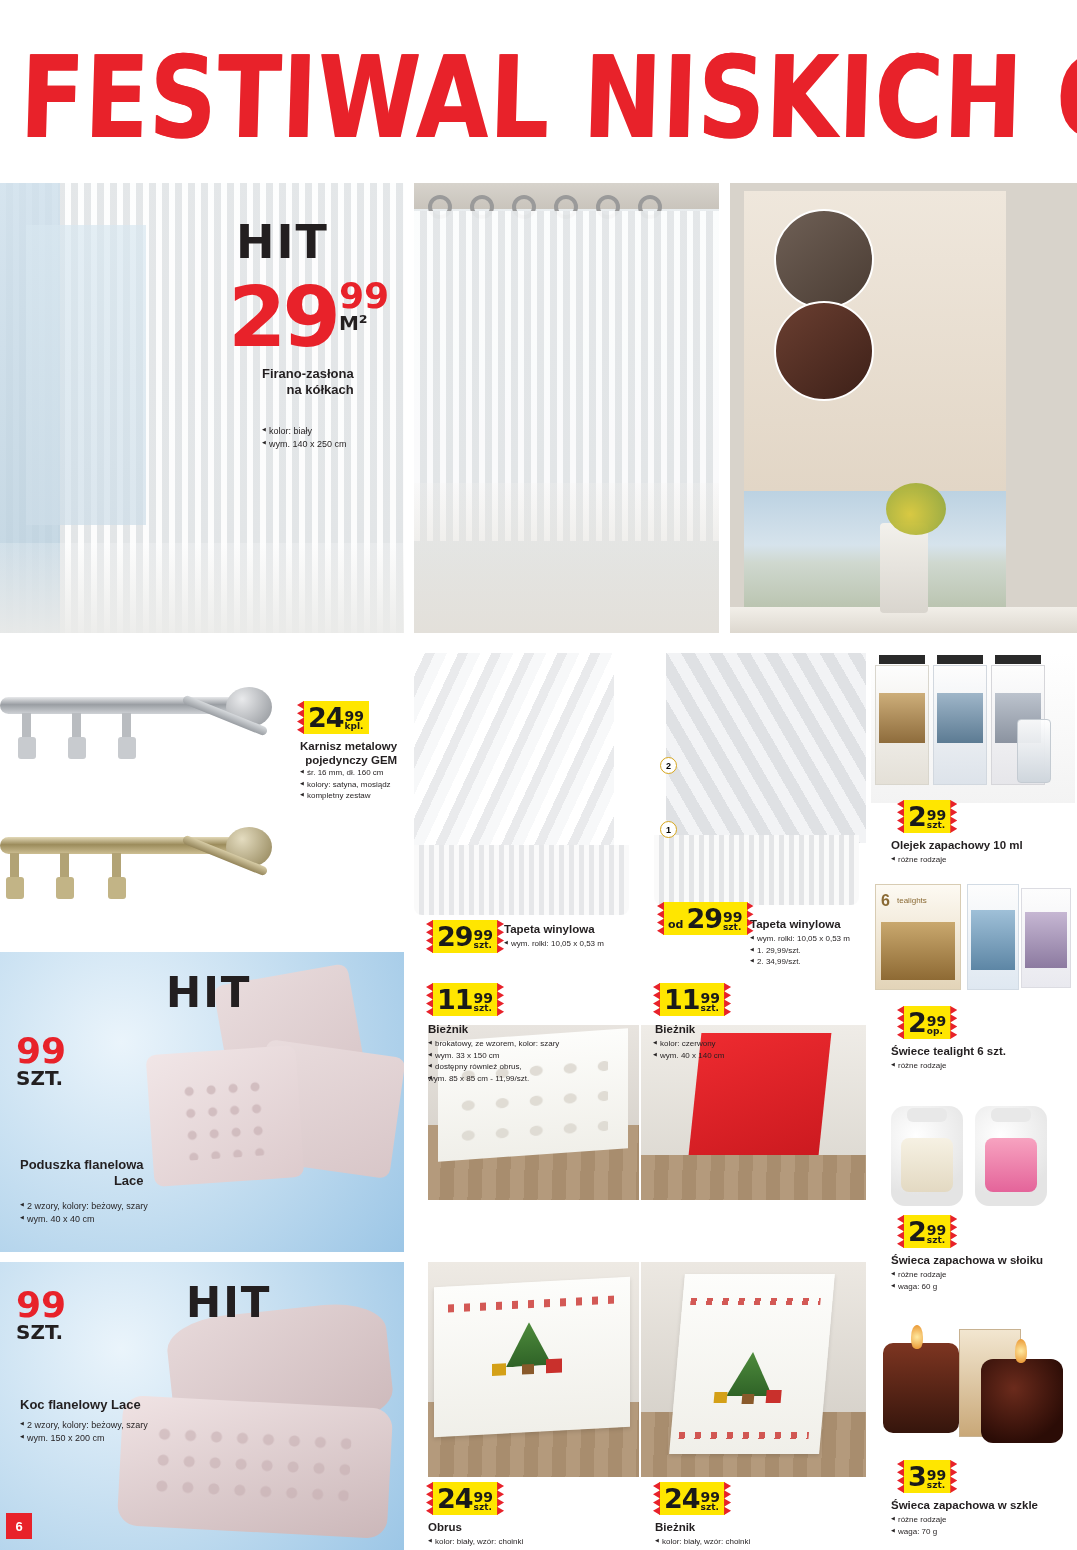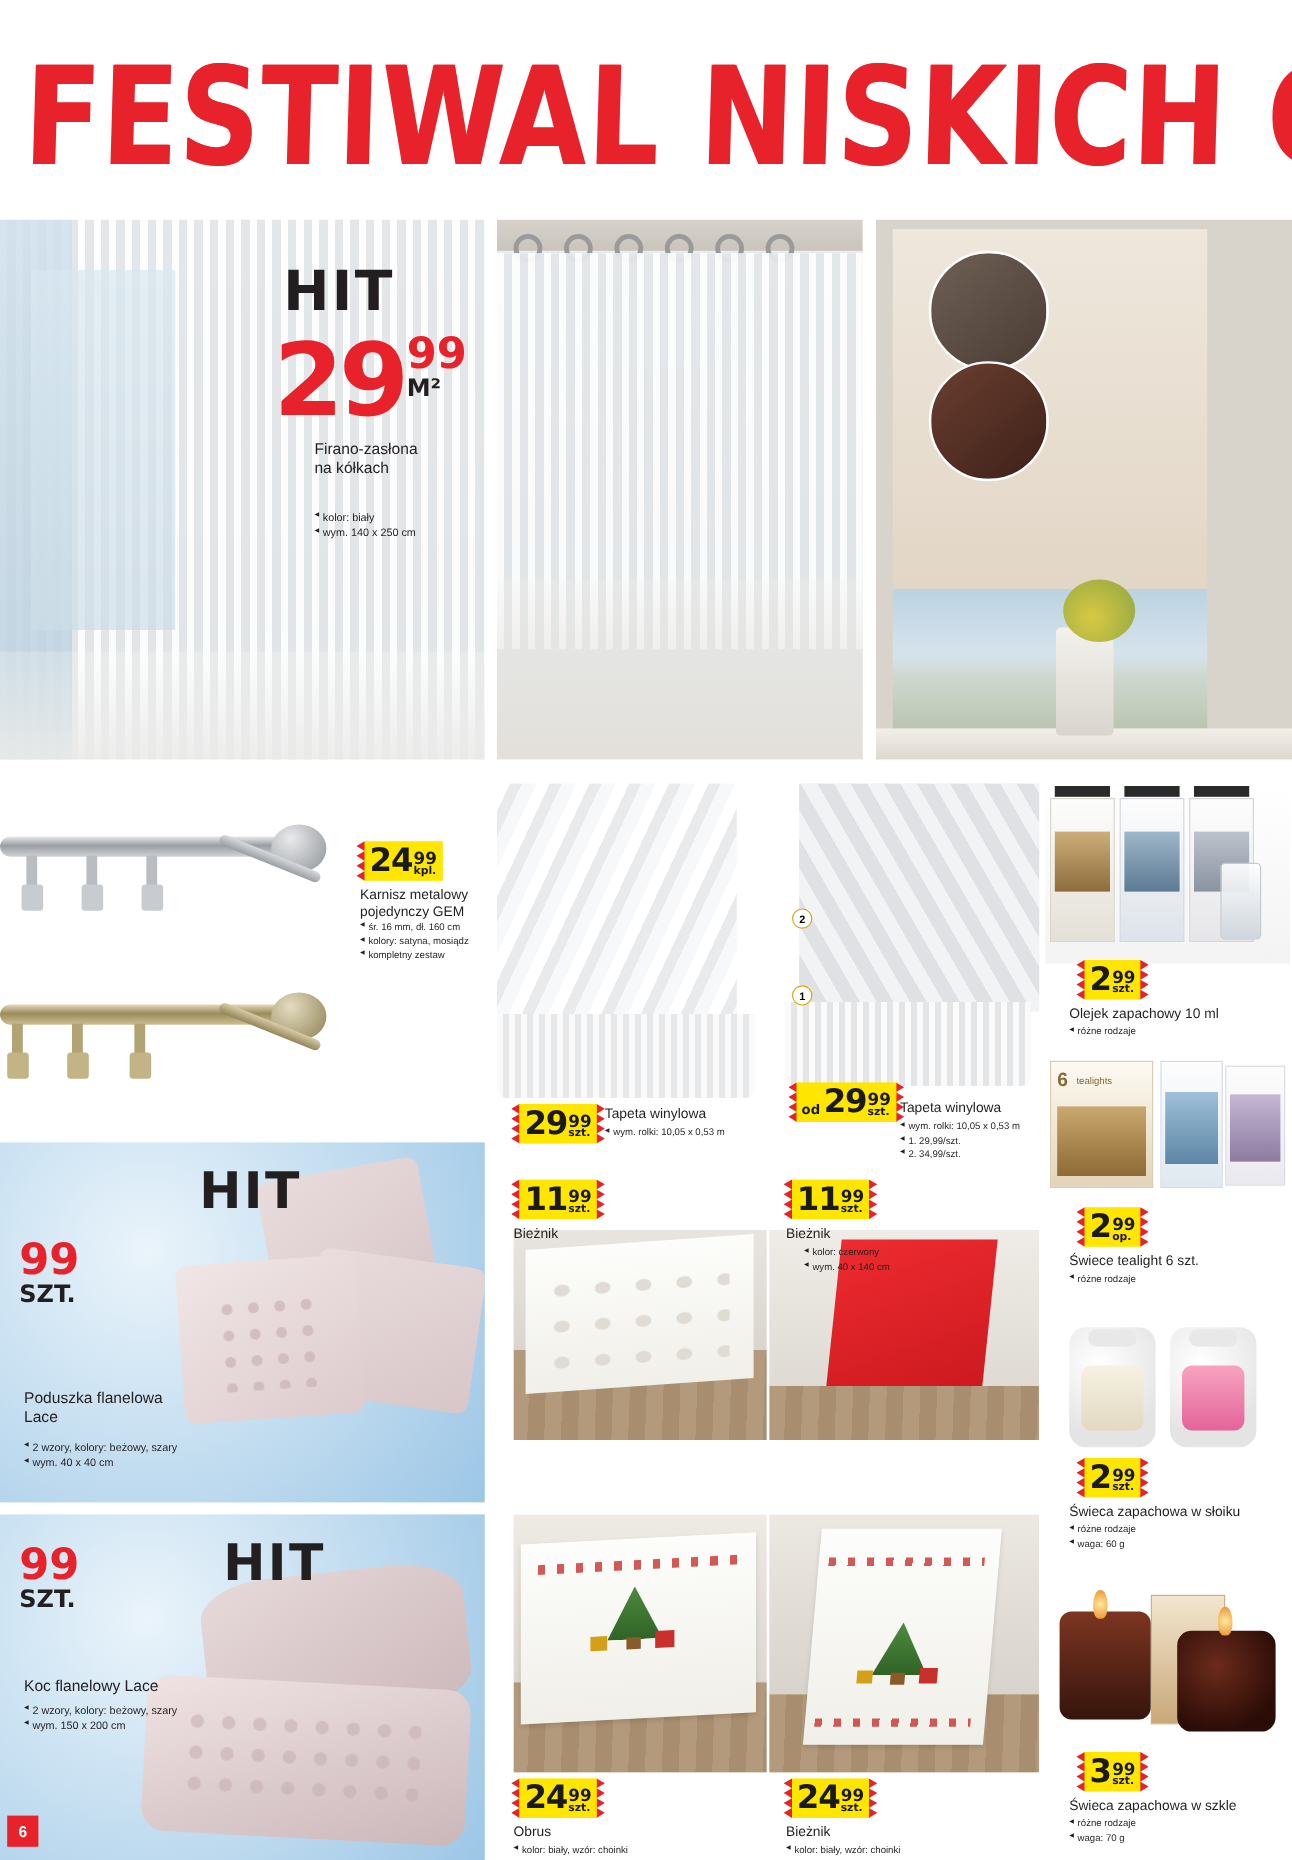--- a/index.html
+++ b/index.html
@@ -56,21 +56,21 @@
     clip-path: polygon(0 0,100% 12%,0 25%,100% 37%,0 50%,100% 62%,0 75%,100% 87%,0 100%);
   }
   .badge .notchL {
     position: absolute; left: -6px; top: 0; bottom: 0; width: 7px;
     background: #e8222a;
     clip-path: polygon(100% 0,0 12%,100% 25%,0 37%,100% 50%,0 62%,100% 75%,0 87%,100% 100%);
   }
 
   
   .ptitle {
-    font-size: 11.5px; font-weight: normal; color: #231f20; line-height: 1.25;
+    font-size: 11.5px; font-weight: bold; color: #231f20; line-height: 1.25; text-align: right;
   }
   .pspec { font-size: 8px; color: #231f20; line-height: 1.45; }
   .pspec div { position: relative; padding-left: 7px; }
   .pspec div:before {
     content: "\25C0"; position: absolute; left: 0; top: 1px; font-size: 5px; color: #231f20;
   }
 
   
   .hit {
     font-family: "DejaVu Sans", sans-serif;
@@ -361,38 +361,44 @@
   <div class="badge" style="left:18px;top:8px">
     <span class="notchL"></span>
       <span class="notch"></span>
     <span class="int">11</span>
     <span class="frac-wrap">
       <span class="frac">99</span>
       <span class="unit">szt.</span>
     </span>
   </div>
   <div class="ptitle" style="position:absolute;left:14px;top:47px">Bieżnik</div>
+  <div class="pspec" style="position:absolute;left:14px;top:63px;width:200px">
+    <div>brokatowy, ze wzorem, kolor: szary</div>
+    <div>wym. 33 x 150 cm</div>
+    <div>dostępny również obrus,</div>
+    <div style="padding-left:0">wym. 85 x 85 cm - 11,99/szt.</div>
+  </div>
 </div>
 
 <div class="tile" style="left:641px;top:975px;width:225px;height:225px">
   <div class="photo" style="left:0;top:50px;width:225px;height:175px;background:linear-gradient(180deg,#efece7,#d9d5cd)">
     <div class="runner-red" style="position:absolute;left:52px;top:8px;width:130px;height:160px;transform:skewX(-6deg)"></div>
     <div class="wood-floor" style="position:absolute;left:0;top:130px;width:225px;height:45px"></div>
   </div>
   <div class="badge" style="left:18px;top:8px">
     <span class="notchL"></span>
       <span class="notch"></span>
     <span class="int">11</span>
     <span class="frac-wrap">
       <span class="frac">99</span>
       <span class="unit">szt.</span>
     </span>
   </div>
   <div class="ptitle" style="position:absolute;left:14px;top:47px">Bieżnik</div>
-  <div class="pspec" style="position:absolute;left:29px;top:63px;width:200px">
+  <div class="pspec" style="position:absolute;left:12px;top:63px;width:200px">
     <div>kolor: czerwony</div>
     <div>wym. 40 x 140 cm</div>
   </div>
 </div>
 
 <div class="tile" style="left:869px;top:1090px;width:208px;height:210px">
   <div class="photo" style="left:2px;top:6px;width:204px;height:120px;background:#fff">
     <div class="jar-candle" style="position:absolute;left:20px;top:10px;width:72px;height:100px">
       <div style="position:absolute;left:10px;top:32px;width:52px;height:54px;background:linear-gradient(180deg,#f6f1e3,#e3d9c2);border-radius:8px"></div>
       <div style="position:absolute;left:16px;top:2px;width:40px;height:14px;background:#e8e8e8;border-radius:6px"></div>

